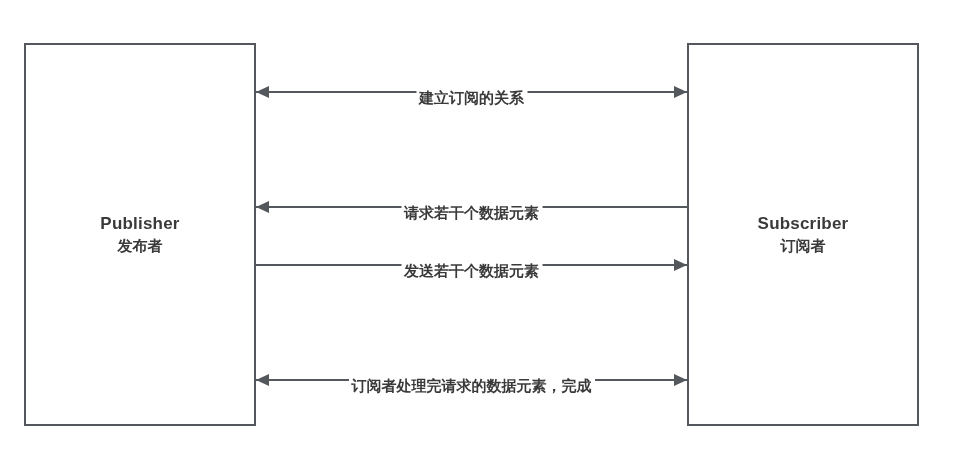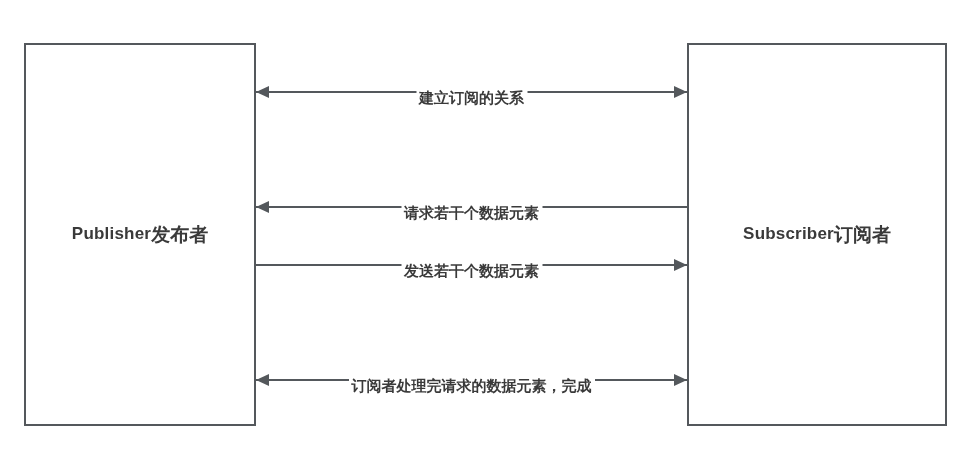--- a/index.html
+++ b/index.html
@@ -16,50 +16,50 @@
     height: 461px;
     background: #ffffff;
     overflow: hidden;
   }
   .node-box {
     position: absolute;
     box-sizing: border-box;
     border: 2px solid #54585c;
     background: #ffffff;
     display: flex;
-    flex-direction: row;
+    flex-direction: column;
     align-items: center;
     justify-content: center;
     z-index: 3;
   }
   .node-label-en {
     font-size: 17px;
     font-weight: bold;
     color: #3a3a3a;
     line-height: 1.35;
     letter-spacing: 0.2px;
     white-space: nowrap;
   }
   .node-label-zh {
-    font-size: 19px;
+    font-size: 15px;
     font-weight: bold;
     color: #3a3a3a;
     line-height: 1.35;
     white-space: nowrap;
   }
   #publisher-box {
     left: 24px;
     top: 43px;
     width: 232px;
     height: 383px;
   }
   #subscriber-box {
     left: 687px;
     top: 43px;
-    width: 260px;
+    width: 232px;
     height: 383px;
   }
   .edge {
     position: absolute;
     left: 256px;
     width: 431px;
     height: 0;
     z-index: 1;
   }
   .edge-line {

